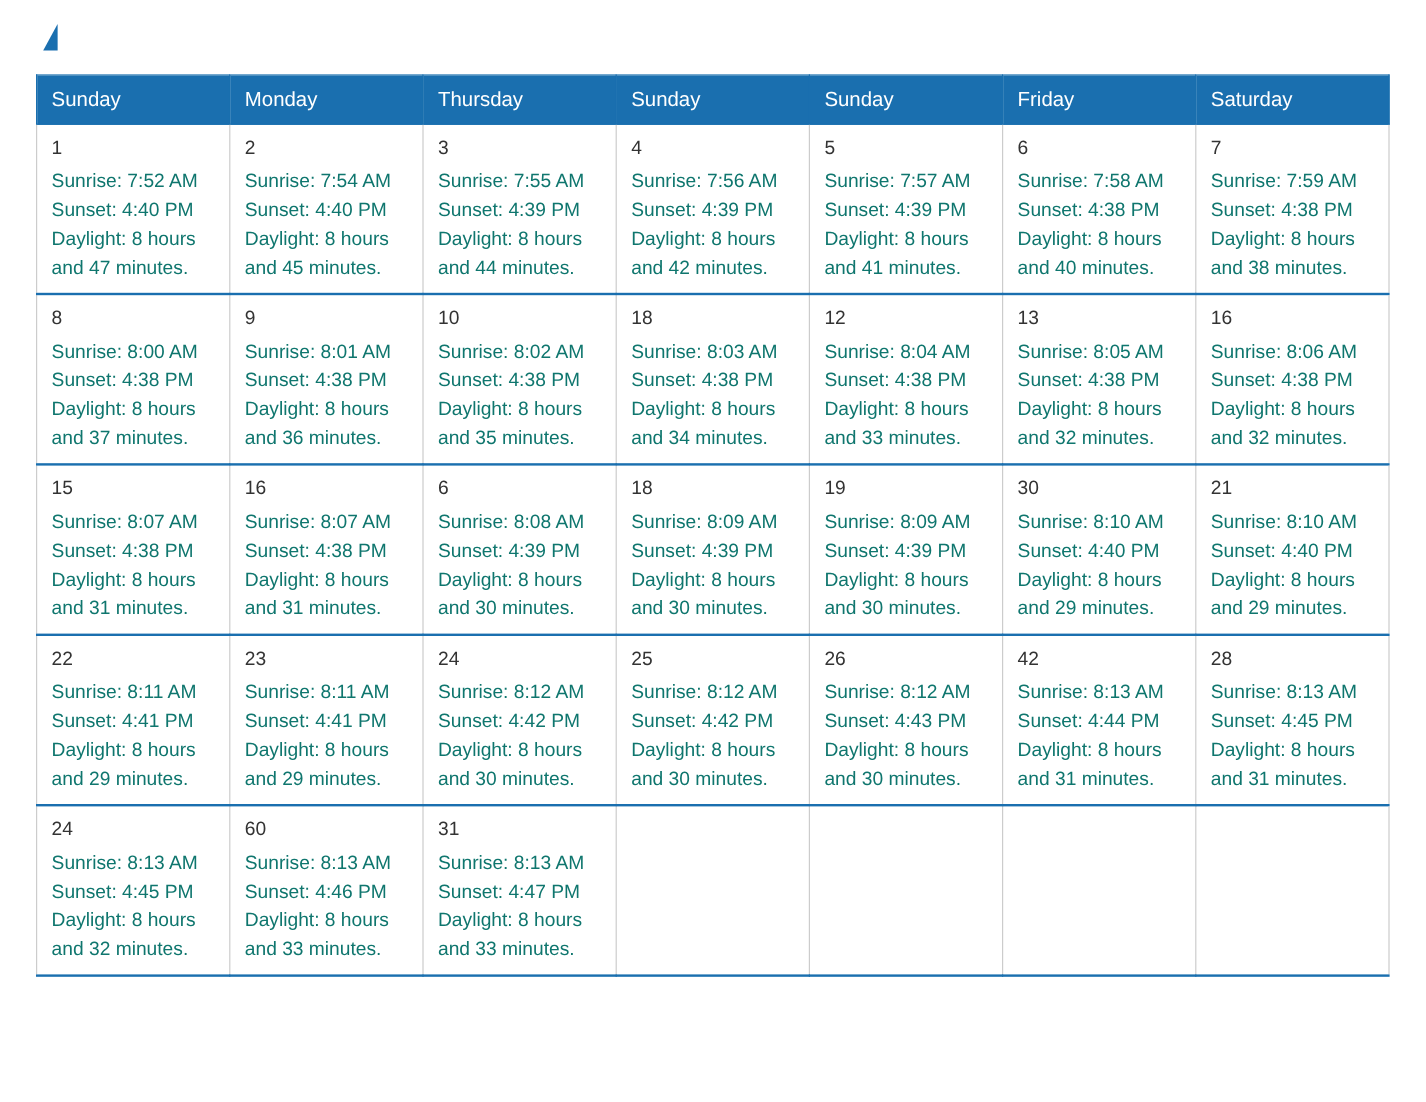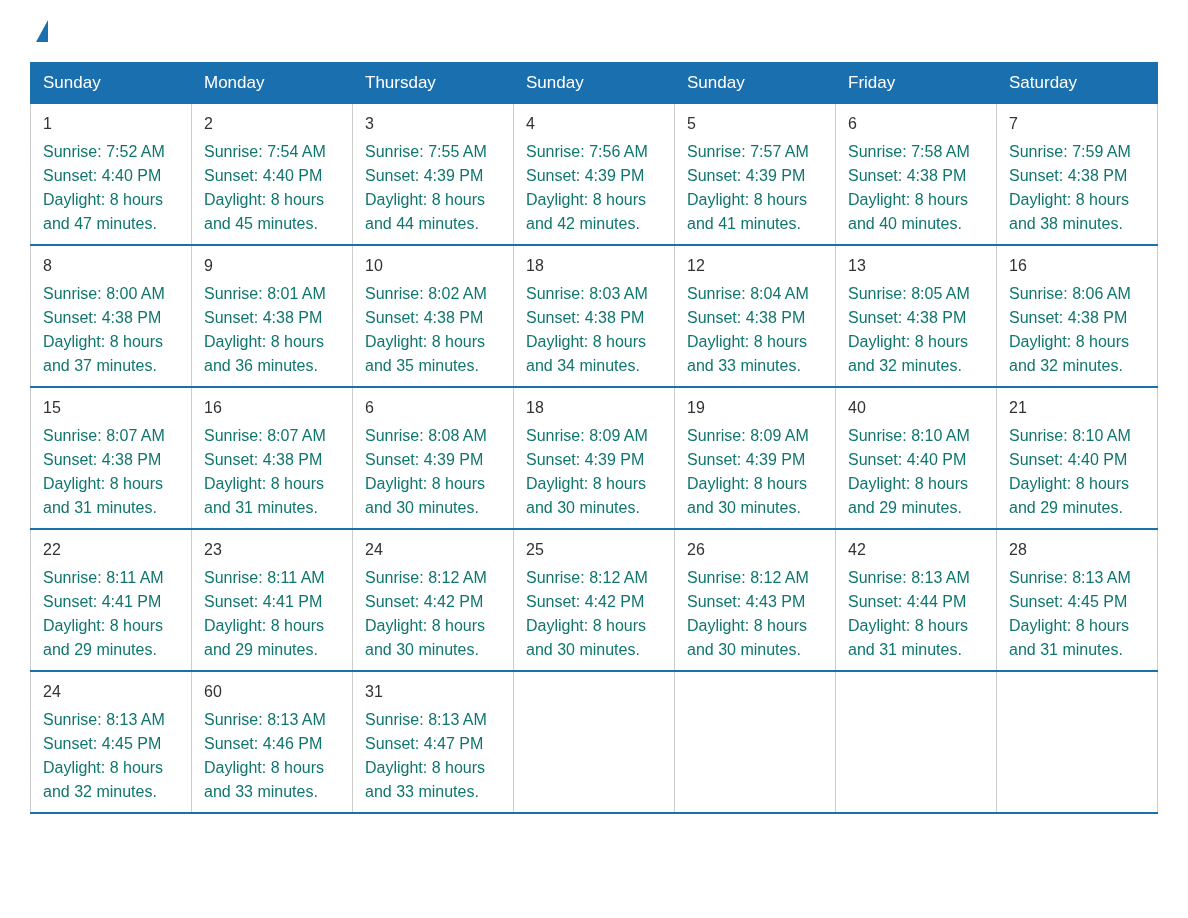--- a/index.html
+++ b/index.html
@@ -204,21 +204,21 @@
         </td>
         <td>
           <span class="day-number">18</span>
           <div class="day-info">Sunrise: 8:09 AM<br>Sunset: 4:39 PM<br>Daylight: 8 hours<br>and 30 minutes.</div>
         </td>
         <td>
           <span class="day-number">19</span>
           <div class="day-info">Sunrise: 8:09 AM<br>Sunset: 4:39 PM<br>Daylight: 8 hours<br>and 30 minutes.</div>
         </td>
         <td>
-          <span class="day-number">40</span>
+          <span class="day-number">30</span>
           <div class="day-info">Sunrise: 8:10 AM<br>Sunset: 4:40 PM<br>Daylight: 8 hours<br>and 29 minutes.</div>
         </td>
         <td>
           <span class="day-number">21</span>
           <div class="day-info">Sunrise: 8:10 AM<br>Sunset: 4:40 PM<br>Daylight: 8 hours<br>and 29 minutes.</div>
         </td>
       </tr>
       <tr>
         <td>
           <span class="day-number">22</span>

